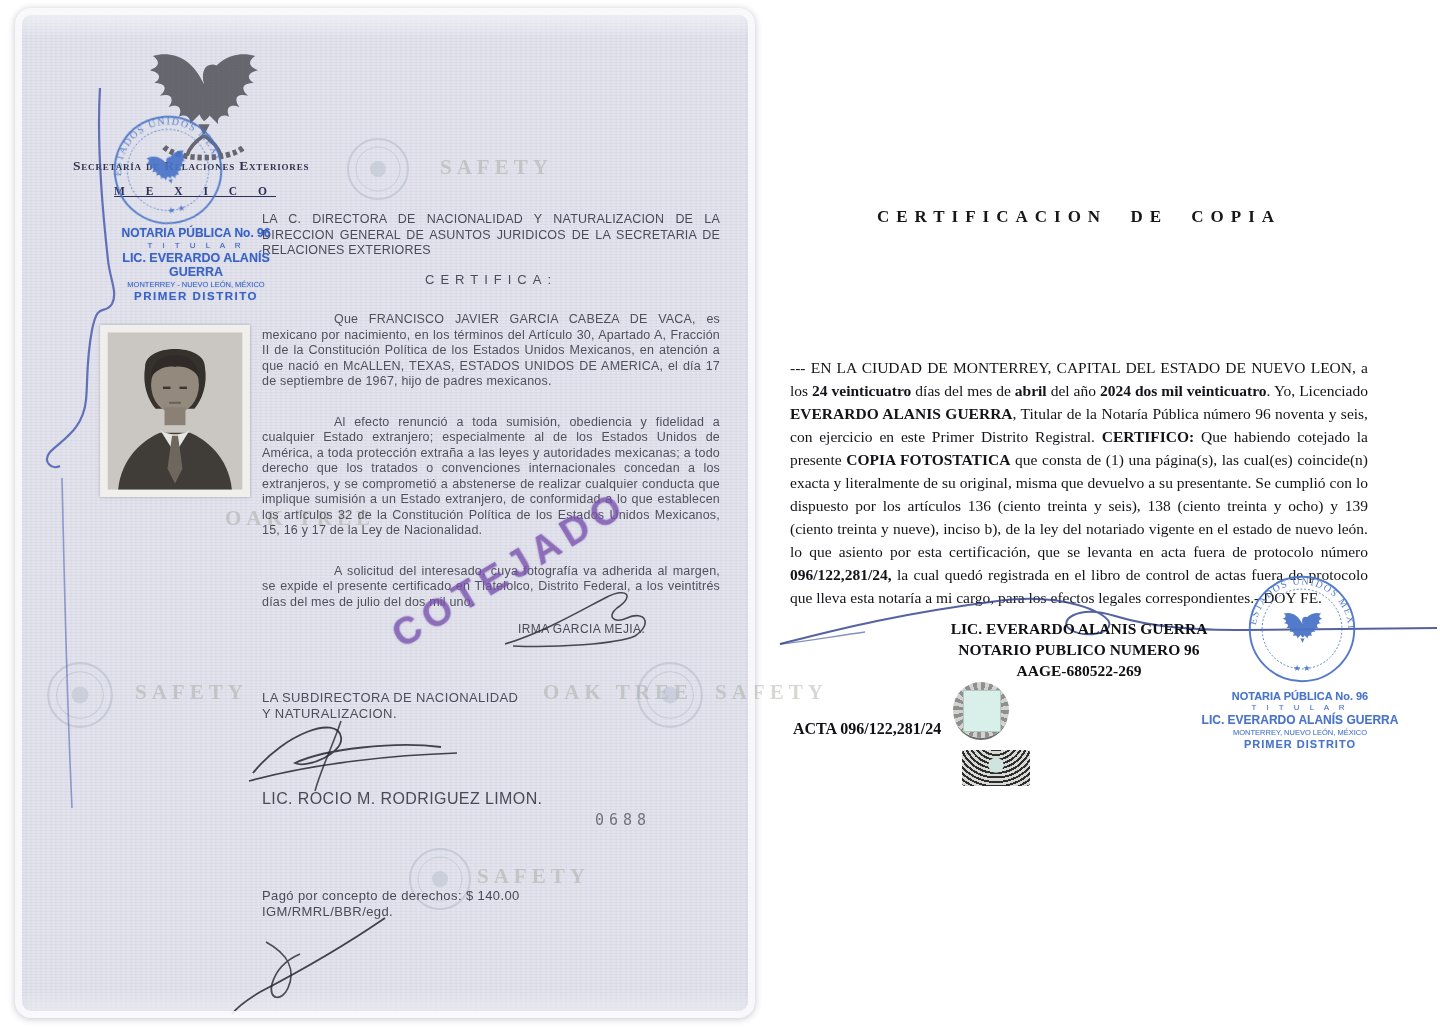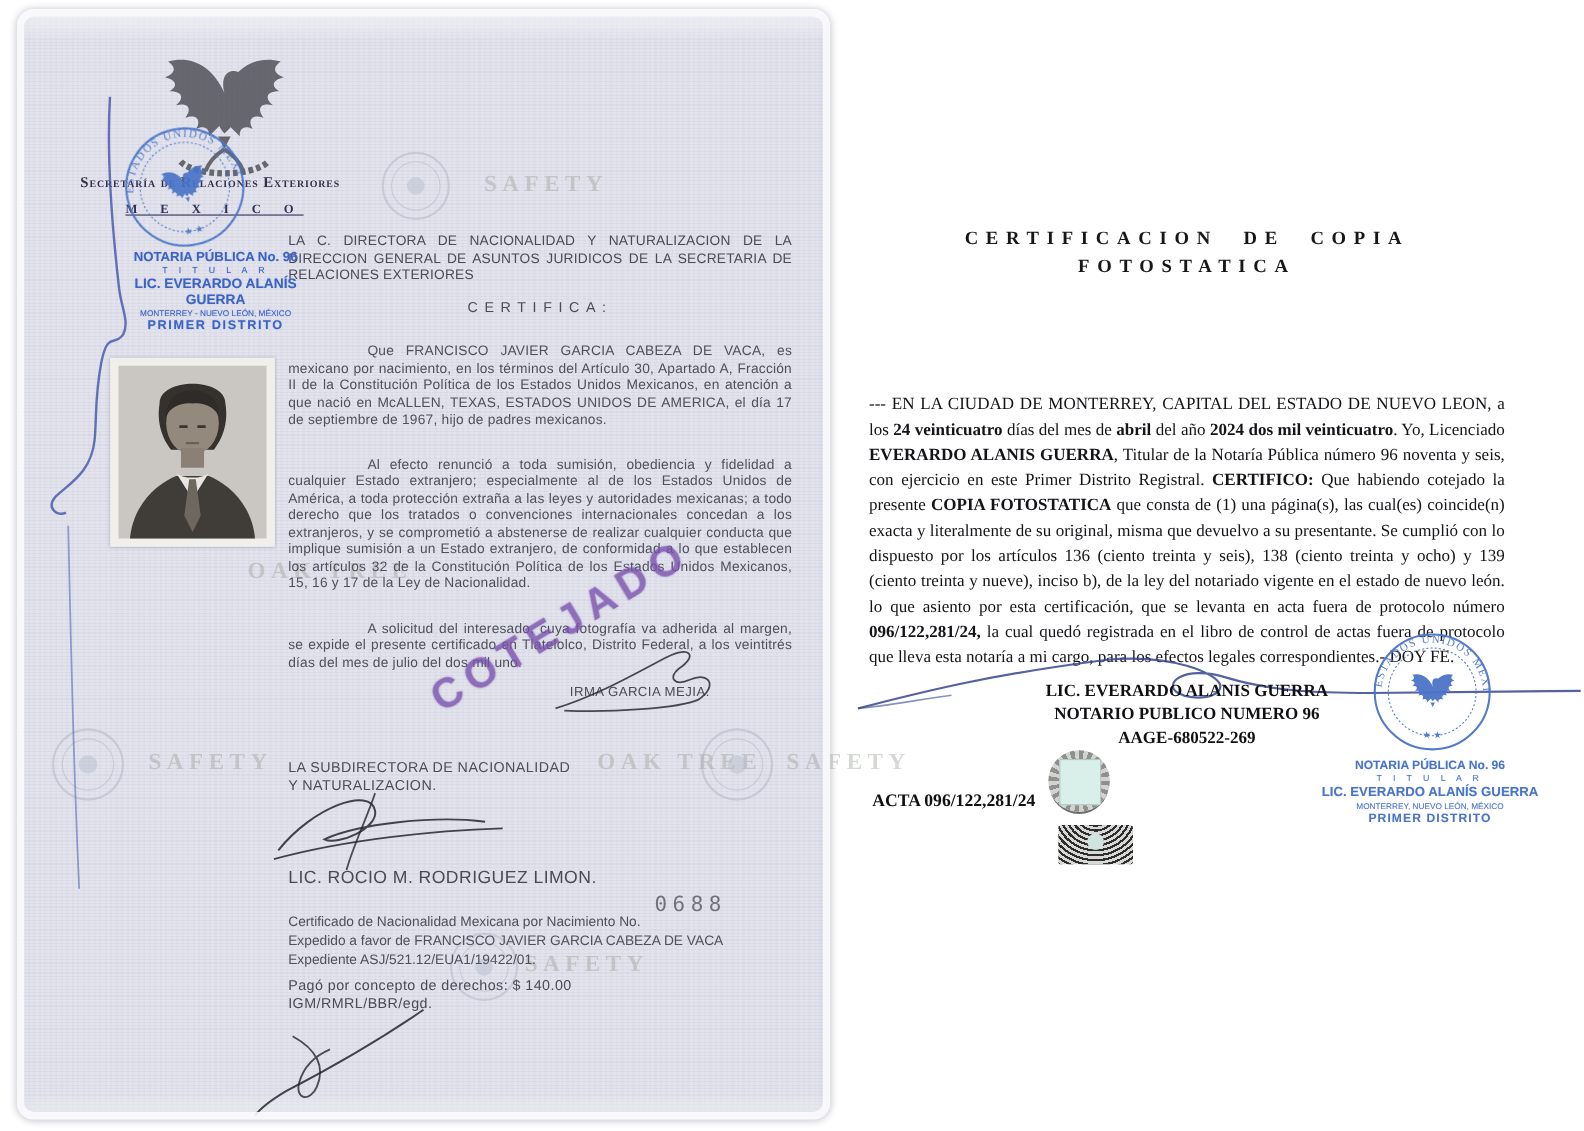--- a/index.html
+++ b/index.html
@@ -40,21 +40,21 @@
     font-size:12.5px;line-height:15.5px;text-align:justify;letter-spacing:.2px;}
   .addressee{color:#4b4b58;}
   .certifica{margin-top:13px;text-align:center;letter-spacing:6px;font-size:13px;color:#4c4c58;}
   .para{margin-top:25px;text-indent:72px;}
   .cotejado{position:absolute;left:345px;top:540px;width:300px;z-index:5;text-align:center;
     transform:rotate(-31deg);font-size:38px;font-weight:bold;letter-spacing:7px;color:#7a52ae;
     opacity:.8;filter:blur(.4px);text-shadow:0 0 2px rgba(122,82,174,.55);}
   .name-line{position:absolute;z-index:3;color:#4a4a56;font-size:12px;letter-spacing:.4px;}
   .two-line{line-height:16px;font-size:13px;color:#4e4e5a;}
   .folio{position:absolute;left:580px;top:803px;z-index:3;font-family:"DejaVu Sans Mono",monospace;
-    font-size:19px;letter-spacing:5px;color:#5f5f6a;opacity:.85;}
+    font-size:15px;letter-spacing:5px;color:#5f5f6a;opacity:.85;}
   .certblock{position:absolute;left:247px;top:822px;width:470px;z-index:3;font-size:12.5px;
     line-height:17px;color:#50505c;}
   .pen{position:absolute;inset:0;width:740px;height:1010px;z-index:6;pointer-events:none;}
   .sig{position:absolute;z-index:6;pointer-events:none;}
   
   .cert-page{position:absolute;left:770px;top:16px;width:670px;height:1028px;
     font-family:"Liberation Serif",serif;color:#131318;}
   .cert-title{position:absolute;left:20px;top:188px;width:578px;text-align:center;
     font-weight:bold;font-size:17px;letter-spacing:7px;word-spacing:12px;line-height:25px;color:#17171a;}
   .cert-body{position:absolute;left:20px;top:340px;width:578px;font-size:15.5px;line-height:23px;
@@ -197,44 +197,38 @@
     </div>
     <svg class="sig" style="left:230px;top:695px;" width="225" height="95" viewBox="0 0 225 95">
       <path d="M8,70 C40,30 92,12 96,34 C99,50 62,66 50,60 C80,46 150,38 196,44" fill="none" stroke="#26262e" stroke-width="1.8" opacity=".85"></path>
       <path d="M4,78 C70,60 150,52 212,50" fill="none" stroke="#26262e" stroke-width="1.6" opacity=".85"></path>
       <path d="M96,18 C88,42 76,66 70,88" fill="none" stroke="#26262e" stroke-width="1.6" opacity=".8"></path>
     </svg>
     <div class="name-line" style="left:247px;top:782px;font-size:16px;">LIC. ROCIO M. RODRIGUEZ LIMON.</div>
 
     <div class="folio">0688</div>
 
-    <div class="certblock">
-      <div>Certificado de Nacionalidad Mexicana por Nacimiento No.</div>
-      <div>Expedido a favor de FRANCISCO JAVIER GARCIA CABEZA DE VACA</div>
-      <div>Expediente ASJ/521.12/EUA1/19422/01.</div>
-    </div>
     <div class="name-line" style="left:247px;top:880px;font-size:13px;">Pagó por concepto de derechos: $ 140.00</div>
     <div class="name-line" style="left:247px;top:896px;font-size:13px;">IGM/RMRL/BBR/egd.</div>
 
     <svg class="sig" style="left:215px;top:900px;" width="185" height="112" viewBox="0 0 185 112">
       <path d="M155,10 C120,34 80,58 30,84 C20,90 8,98 2,106" fill="none" stroke="#26262e" stroke-width="1.8" opacity=".85"></path>
       <path d="M36,34 C58,46 66,62 58,80 C52,94 38,92 42,76 C46,62 56,52 70,46" fill="none" stroke="#26262e" stroke-width="1.7" opacity=".8"></path>
     </svg>
 
     <svg class="pen" viewBox="0 0 740 1010">
       <path d="M85,80 C82,130 86,190 93,252 C95,272 103,284 97,296 C89,308 83,292 77,322 C71,354 73,372 71,392 C68,422 47,432 35,444 C27,454 37,462 45,458" fill="none" stroke="#3e51a8" stroke-width="2.2" opacity=".78"></path>
       <path d="M47,470 C49,552 51,672 57,800" fill="none" stroke="#3e51a8" stroke-width="1.6" opacity=".5"></path>
     </svg>
   </section>
 
   <section class="cert-page">
 
     <div class="cert-title">
       <div>CERTIFICACION DE COPIA</div>
-      <div>FOTOSTATICA</div>
     </div>
 
     <div class="cert-body"><span>--- EN LA CIUDAD DE MONTERREY, CAPITAL DEL ESTADO DE NUEVO LEON, a los </span><span class="b">24 veinticuatro</span><span> días del mes de </span><span class="b">abril</span><span> del año </span><span class="b">2024 dos mil veinticuatro</span><span>. Yo, Licenciado </span><span class="b">EVERARDO ALANIS GUERRA</span><span>, Titular de la Notaría Pública número 96 noventa y seis, con ejercicio en este Primer Distrito Registral. </span><span class="b">CERTIFICO:</span><span> Que habiendo cotejado la presente </span><span class="b">COPIA FOTOSTATICA</span><span> que consta de (1) una página(s), las cual(es) coincide(n) exacta y literalmente de su original, misma que devuelvo a su presentante. Se cumplió con lo dispuesto por los artículos 136 (ciento treinta y seis), 138 (ciento treinta y ocho) y 139 (ciento treinta y nueve), inciso b), de la ley del notariado vigente en el estado de nuevo león. lo que asiento por esta certificación, que se levanta en acta fuera de protocolo número </span><span class="b">096/122,281/24,</span><span> la cual quedó registrada en el libro de control de actas fuera de protocolo que lleva esta notaría a mi cargo, para los efectos legales correspondientes.- DOY FE.</span></div>
 
     <svg class="pen-right" viewBox="0 0 665 70">
       <path d="M5,58 C60,44 120,28 230,14 C290,8 330,26 334,36 C338,48 310,52 296,44 C282,36 300,18 340,30 C380,42 420,44 470,44 L662,42" fill="none" stroke="#36478f" stroke-width="2" opacity=".85"></path>
       <path d="M5,58 C30,56 60,50 90,46" fill="none" stroke="#36478f" stroke-width="1.4" opacity=".6"></path>
     </svg>
 
     <div class="sign-block">

